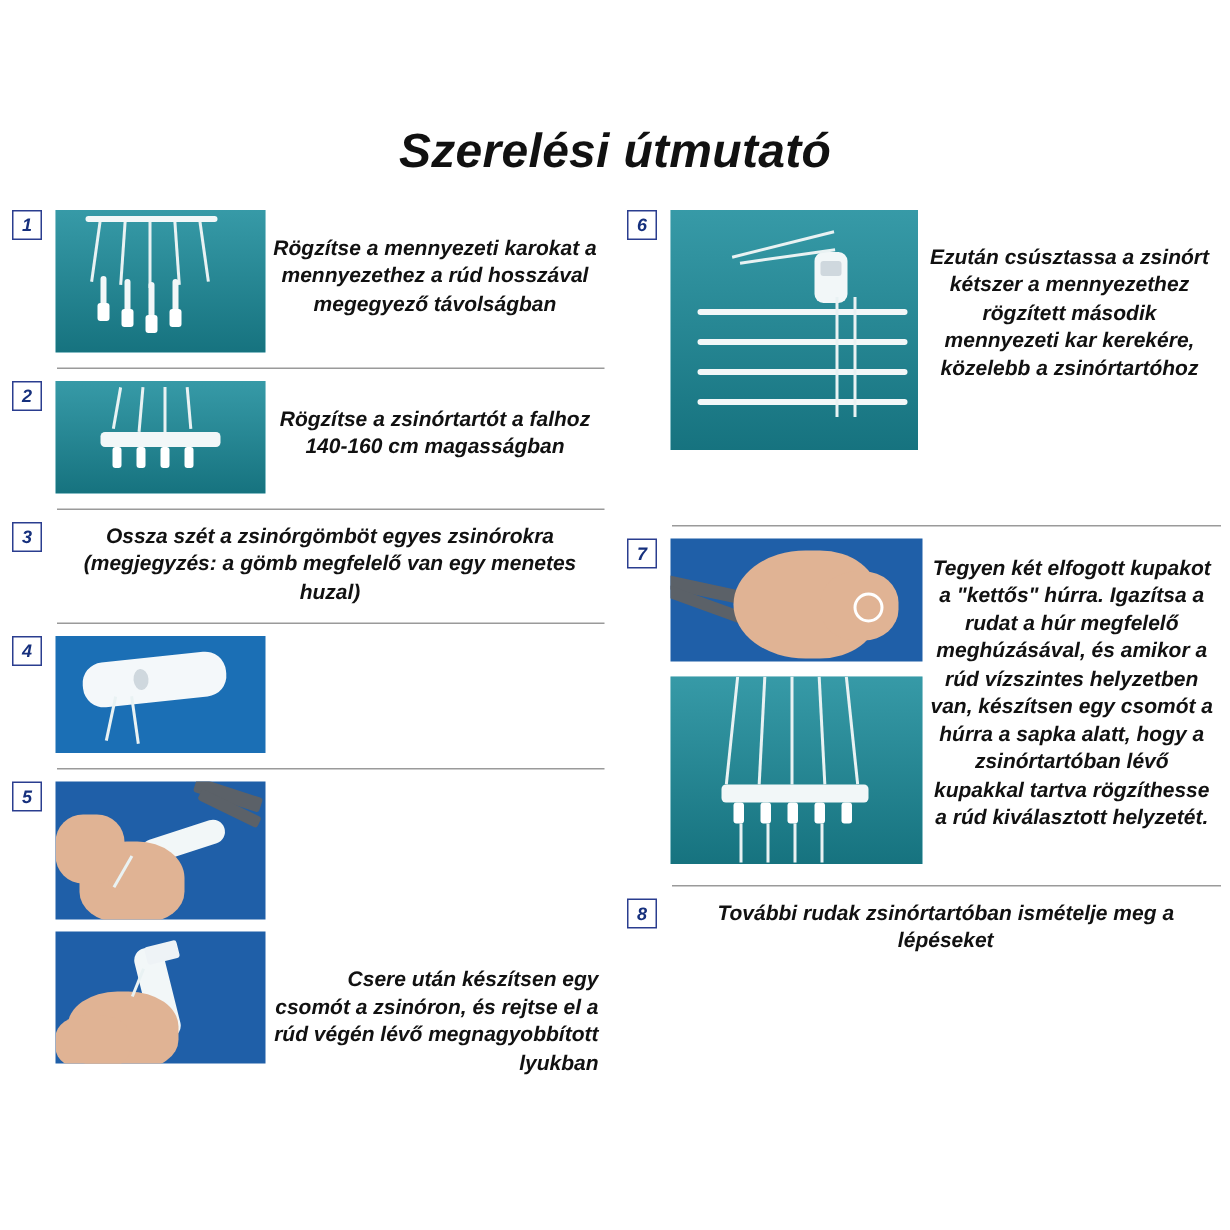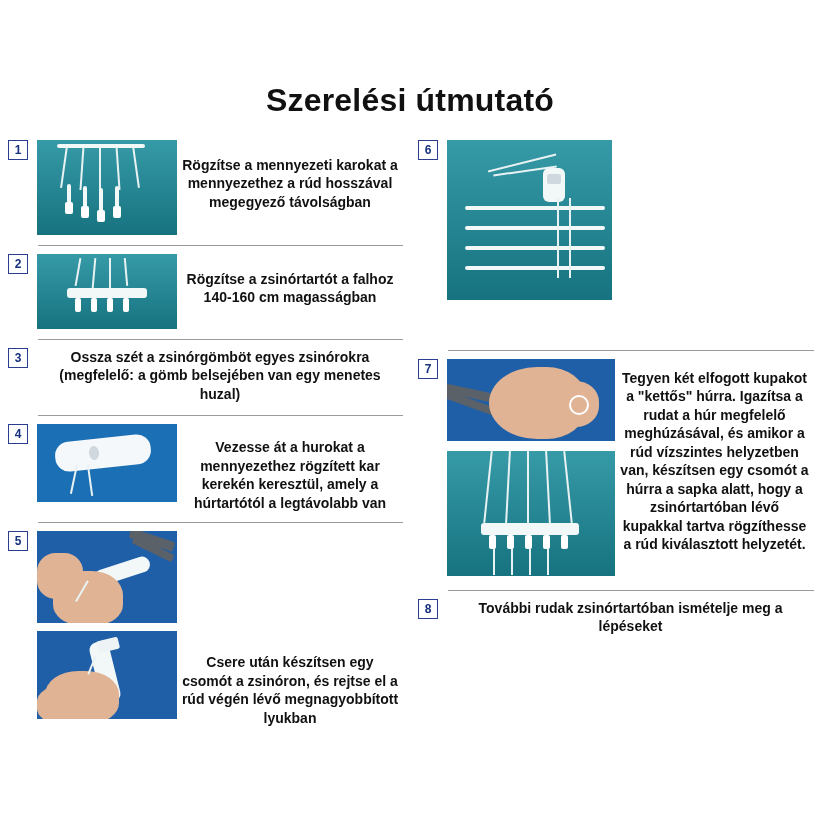--- a/index.html
+++ b/index.html
@@ -11,20 +11,21 @@
     height: 820px;
     background: #ffffff;
     font-family: "Liberation Sans", sans-serif;
     color: #000000;
     overflow: hidden;
   }
   .page {
     position: relative;
     width: 820px;
     height: 820px;
+    font-style: italic;
   }
   .title {
     position: absolute;
     left: 0;
     top: 82px;
     width: 820px;
     text-align: center;
     font-size: 32px;
     font-weight: bold;
     letter-spacing: 0.2px;
@@ -94,21 +95,21 @@
     padding: 0 4px;
     box-sizing: border-box;
   }
   .caption.wide {
     width: 100%;
   }
   .cap-pad-1 { padding-top: 16px; }
   .cap-pad-2 { padding-top: 16px; }
   .cap-pad-4 { padding-top: 14px; }
   .cap-pad-5 { padding-top: 22px; }
-  .cap-pad-5b { padding-top: 22px; }
+  .cap-pad-5b { padding-top: 22px; text-align: right; }
   .cap-pad-6 { padding-top: 22px; }
   .cap-pad-7 { padding-top: 10px; }
 
   
   .ph {
     background: #1b8c9b;
   }
   .ph-inner {
     position: absolute;
     inset: 0;
@@ -213,40 +214,39 @@
         </div>
       </div>
     </div>
 
     <div class="rule" style="margin-top:10px;"></div>
 
     <div class="step">
       <div class="step-row">
         <div class="num">3</div>
         <div class="body">
-          <div class="caption wide">Ossza szét a zsinórgömböt egyes zsinórokra (megfelelő: a gömb belsejében van egy menetes huzal)</div>
+          <div class="caption wide">Ossza szét a zsinórgömböt egyes zsinórokra (megjegyzés: a gömb megfelelő van egy menetes huzal)</div>
         </div>
       </div>
     </div>
 
     <div class="rule" style="margin-top:12px;"></div>
 
     <div class="step">
       <div class="step-row">
         <div class="num">4</div>
         <div class="body">
           <div class="photo ph blue-bg" style="width:140px;height:78px;">
             <div class="ph-inner">
               <div class="bar" style="left:18px;top:14px;width:96px;height:30px;border-radius:14px;background:#f4f8fa;transform:rotate(-6deg);"></div>
               <div class="cap-white" style="left:52px;top:22px;width:10px;height:14px;background:#cfd8de;border-radius:50%;transform:rotate(-6deg);"></div>
               <div class="wire" style="left:36px;top:40px;width:1.5px;height:30px;transform:rotate(12deg);"></div>
               <div class="wire" style="left:52px;top:40px;width:1.5px;height:32px;transform:rotate(-8deg);"></div>
             </div>
           </div>
-          <div class="caption cap-pad-4">Vezesse át a hurokat a mennyezethez rögzített kar kerekén keresztül, amely a húrtartótól a legtávolabb van</div>
         </div>
       </div>
     </div>
 
     <div class="rule" style="margin-top:10px;"></div>
 
     <div class="step">
       <div class="step-row">
         <div class="num">5</div>
         <div class="body">
@@ -298,20 +298,21 @@
               <div class="wire" style="left:40px;top:22px;width:70px;height:1.5px;transform:rotate(-14deg);"></div>
               <div class="wire" style="left:46px;top:30px;width:64px;height:1.5px;transform:rotate(-8deg);"></div>
               <div class="bar" style="left:18px;top:66px;width:140px;height:4px;"></div>
               <div class="bar" style="left:18px;top:86px;width:140px;height:4px;"></div>
               <div class="bar" style="left:18px;top:106px;width:140px;height:4px;"></div>
               <div class="bar" style="left:18px;top:126px;width:140px;height:4px;"></div>
               <div class="wire" style="left:110px;top:58px;width:1.5px;height:80px;"></div>
               <div class="wire" style="left:122px;top:58px;width:1.5px;height:80px;"></div>
             </div>
           </div>
+          <div class="caption cap-pad-6">Ezután csúsztassa a zsinórt kétszer a mennyezethez rögzített második mennyezeti kar kerekére, közelebb a zsinórtartóhoz</div>
         </div>
       </div>
     </div>
 
     <div class="rule" style="margin-top:50px;"></div>
 
     <div class="step">
       <div class="step-row">
         <div class="num">7</div>
         <div class="body stacked" style="flex-direction:row;">

